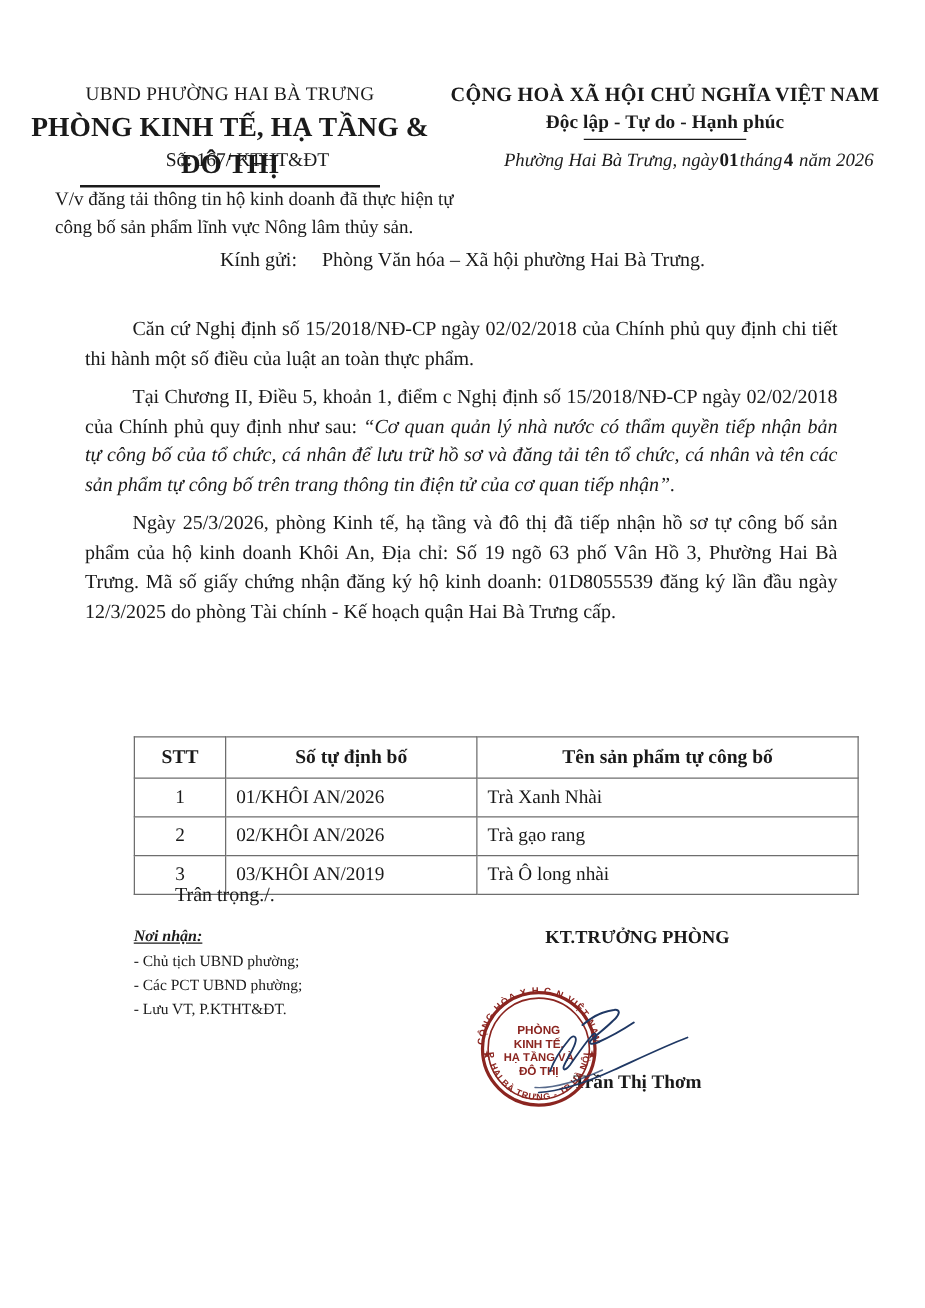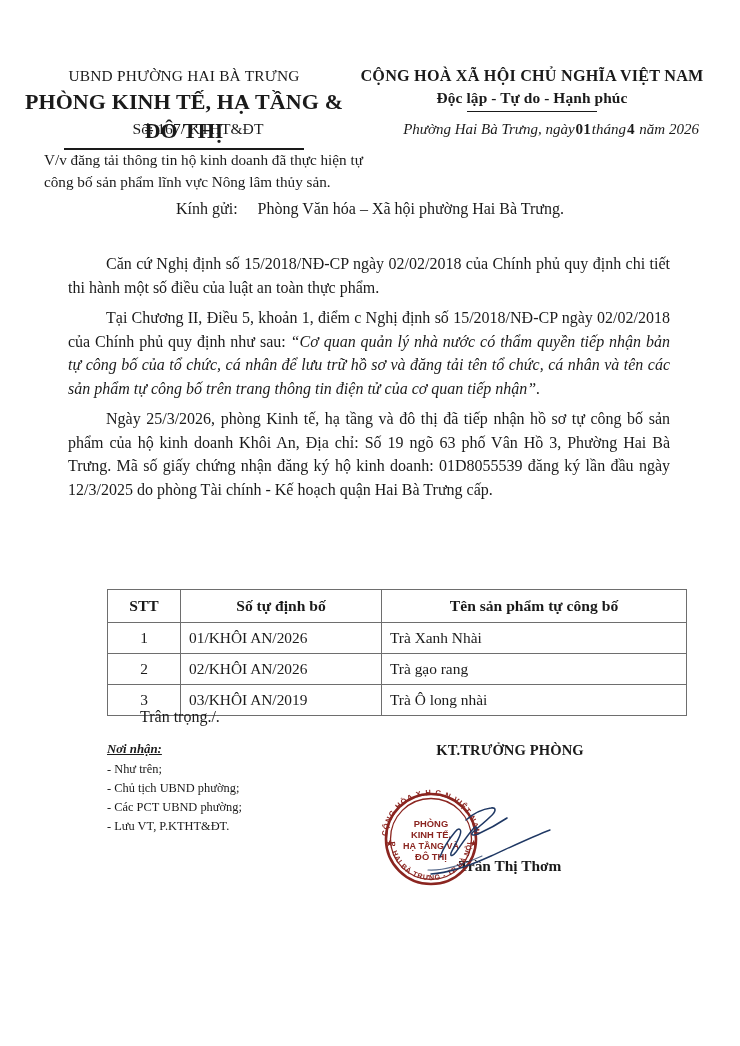--- a/index.html
+++ b/index.html
@@ -306,21 +306,20 @@
           <td class="col-name">Trà Ô long nhài</td>
         </tr>
       </tbody>
     </table>
   </div>
 
   <div class="closing">Trân trọng./.</div>
 
   <div class="noinhan">
     <div class="nn-title">Nơi nhận:</div>
-    <div class="nn-item">- Như trên;</div>
     <div class="nn-item">- Chủ tịch UBND phường;</div>
     <div class="nn-item">- Các PCT UBND phường;</div>
     <div class="nn-item">- Lưu VT, P.KTHT&amp;ĐT.</div>
   </div>
 
   <div class="sigblock">
     <div class="sig-title">KT.TRƯỞNG PHÒNG</div>
     <div class="sig-name">Trần Thị Thơm</div>
   </div>
 

